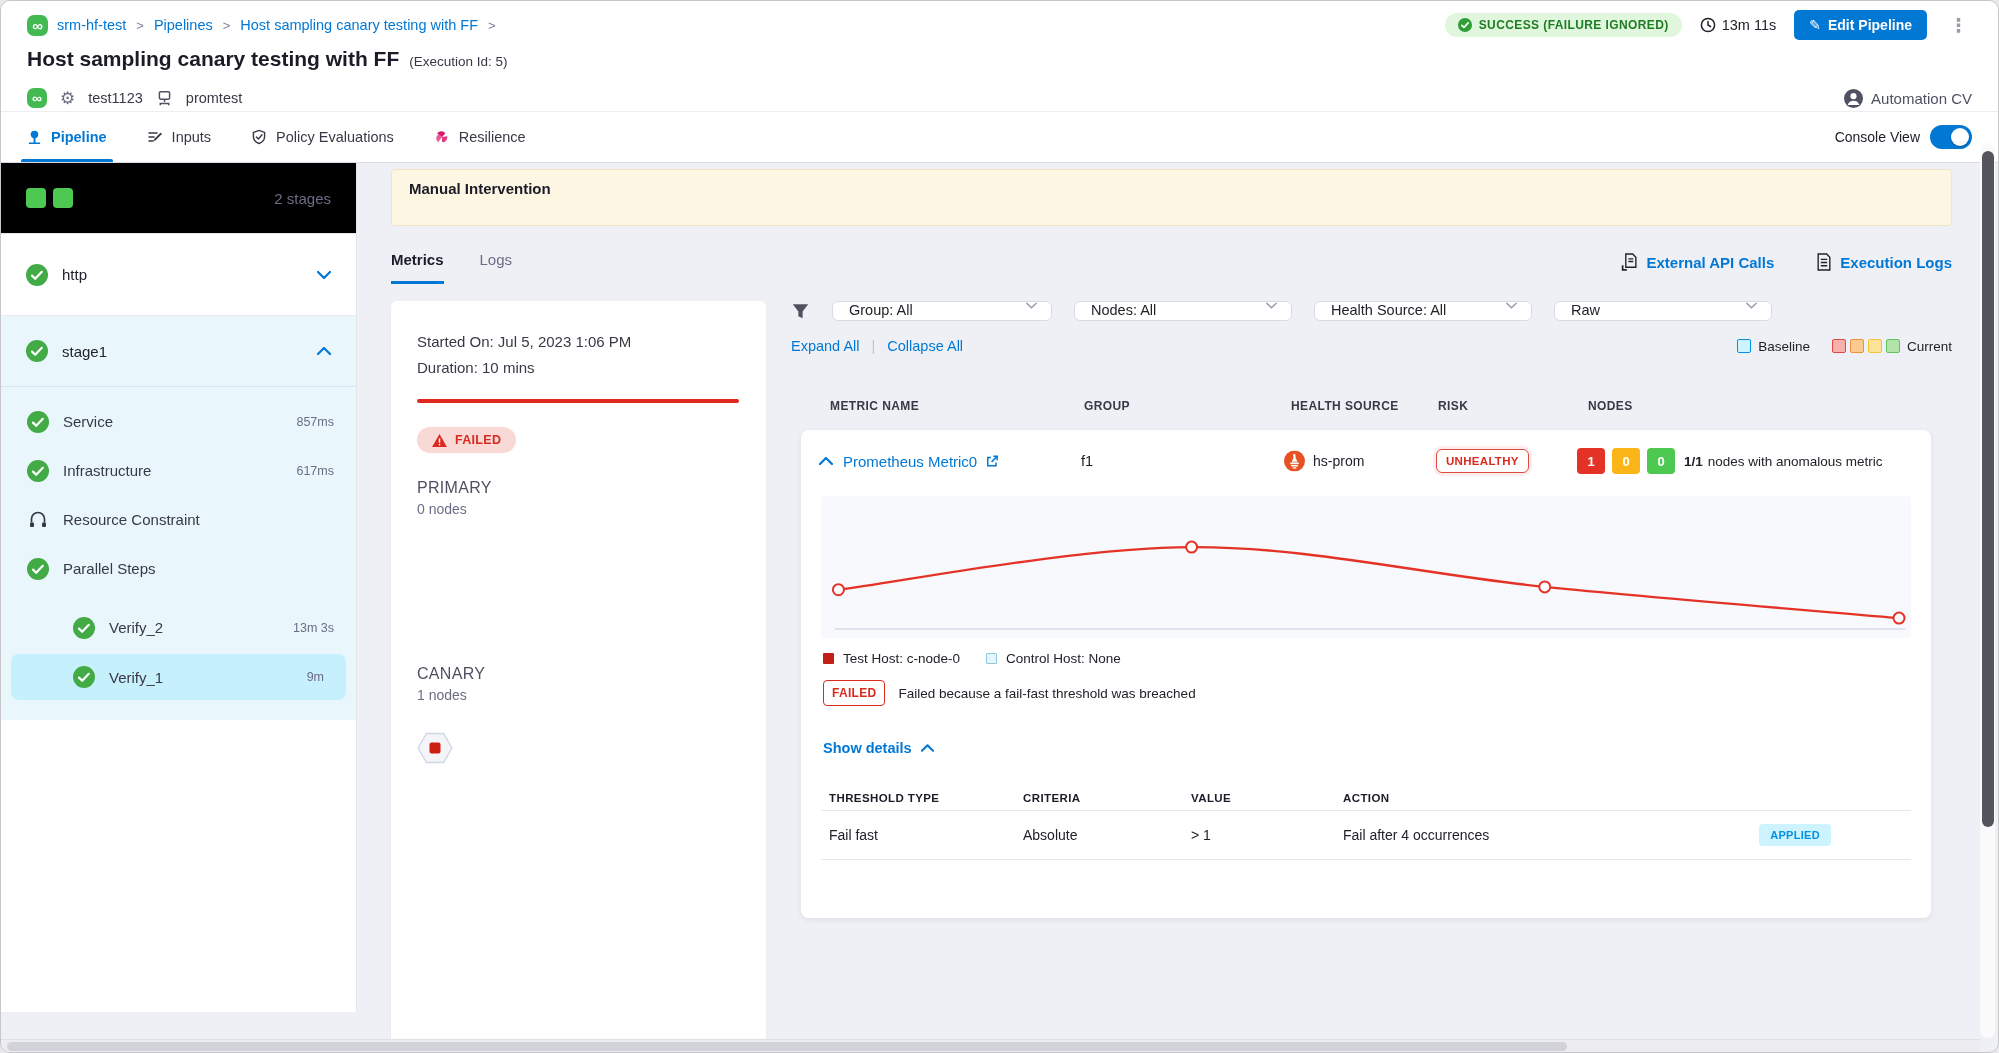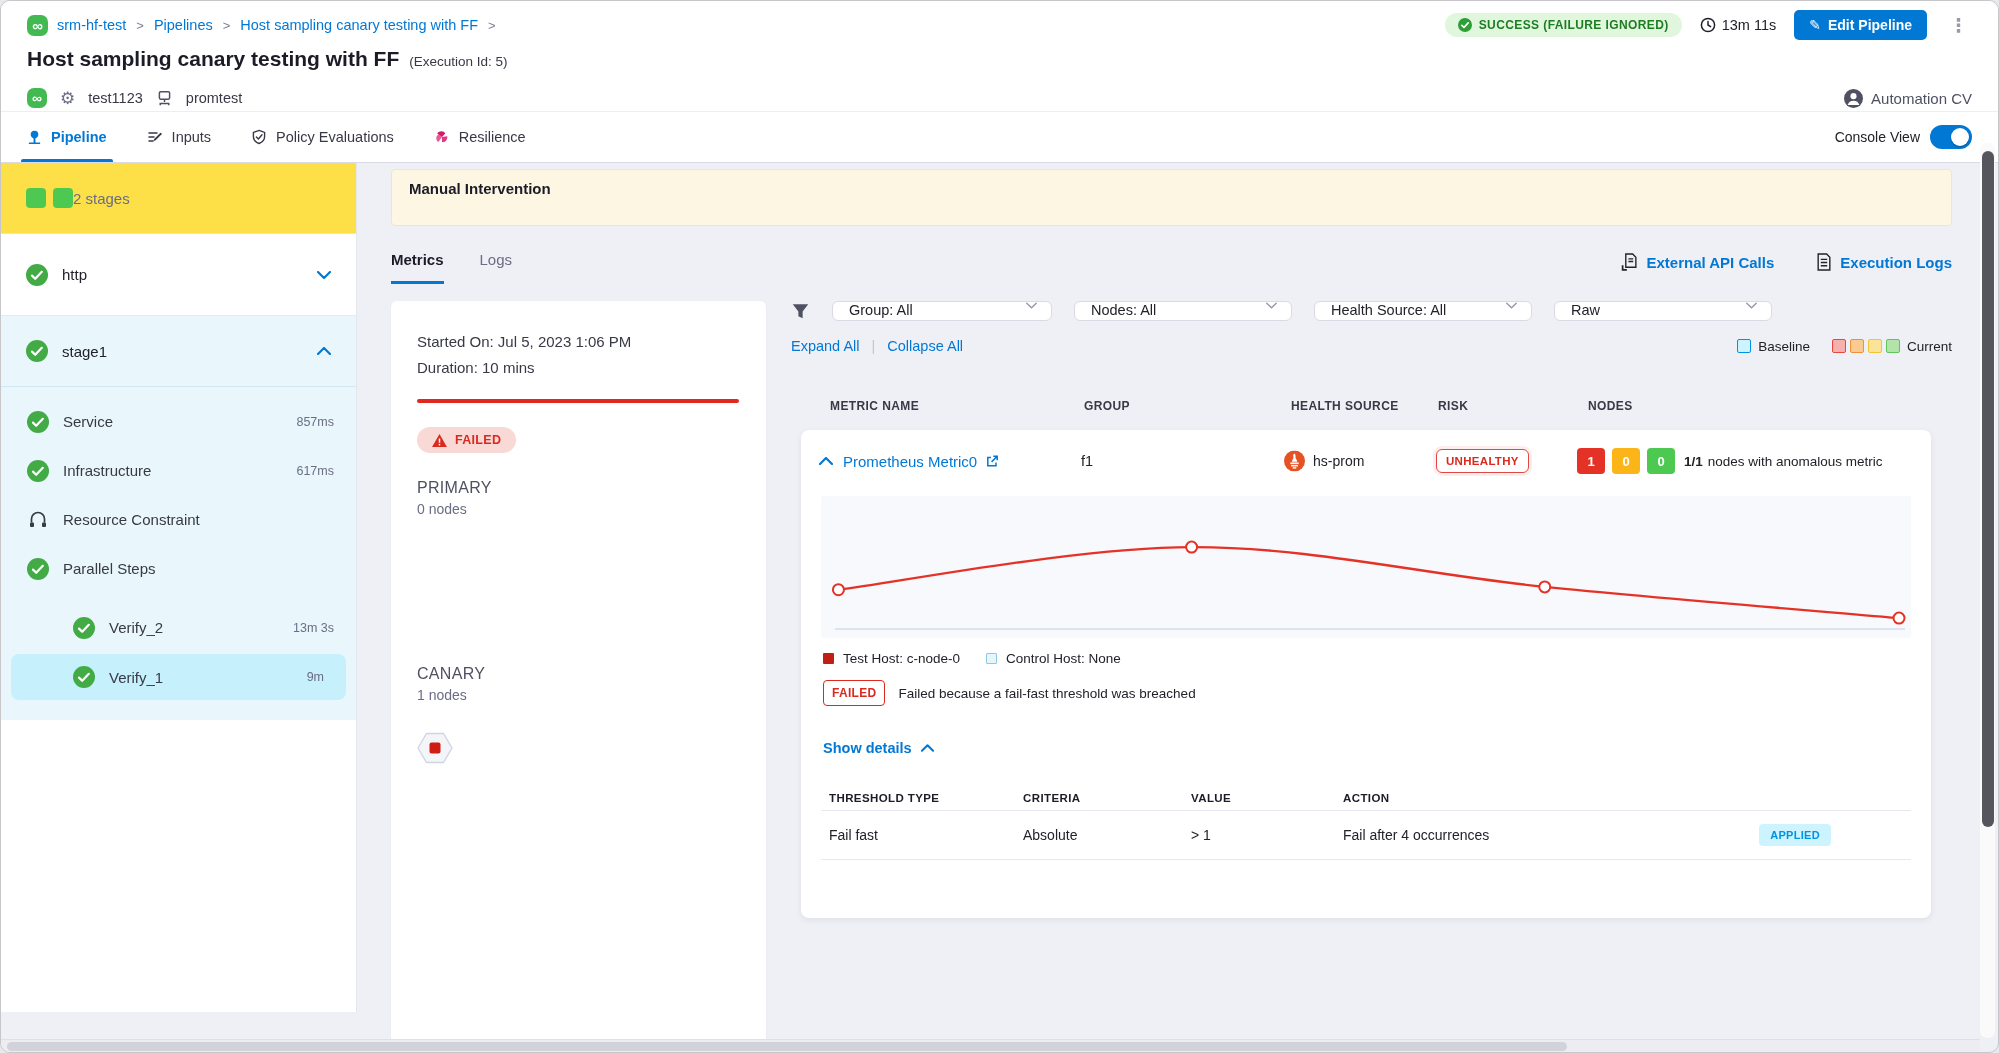--- a/index.html
+++ b/index.html
@@ -44,22 +44,22 @@
     height:3px; background:#0278d5; border-radius:2px 2px 0 0; }
   .console-wrap { display:flex; align-items:center; gap:10px; }
   .console-label { font-size:14px; color:#22222a; }
   .toggle { width:42px; height:24px; border-radius:12px; background:#0278d5; position:relative; cursor:pointer; }
   .toggle .knob { position:absolute; top:3px; right:3px; width:18px; height:18px; border-radius:50%;
     background:#fff; box-shadow:0 1px 2px rgba(0,0,0,.3); }
 
   
   .main { display:flex; height:849px; }
   .sidebar { width:356px; background:#fff; flex:none; border-right:1px solid #e4e6ee; }
-  .stages-head { height:71px; background:#fde047; border-bottom:1px solid #e2e4ec;
-    display:flex; align-items:center; justify-content:flex-start; padding:0 25px; }
+  .stages-head { height:71px; background:#000000; border-bottom:1px solid #e2e4ec;
+    display:flex; align-items:center; justify-content:space-between; padding:0 25px; }
   .sq-wrap { display:flex; gap:7px; }
   .stage-sq { width:20px; height:20px; border-radius:4px; background:#4dc952; }
   .stages-count { color:#6b6d85; font-size:15px; }
   .stage-row { display:flex; align-items:center; gap:14px; padding:0 25px; cursor:pointer; }
   .stage-row.http { height:82px; background:#fff; border-bottom:1px solid #e8eaf0; }
   .stage-row .grow { flex:1; font-size:15px; color:#22222a; }
   .stage1-block { background:#e9f7fd; padding-bottom:18px; }
   .stage-row.stage1 { height:70px; }
   .stage-divider { height:1px; background:#d3e7f0; margin:0 0 10px 0; }
   .step { display:flex; align-items:center; gap:14px; height:49px; padding:0 22px 0 26px; cursor:pointer; }

